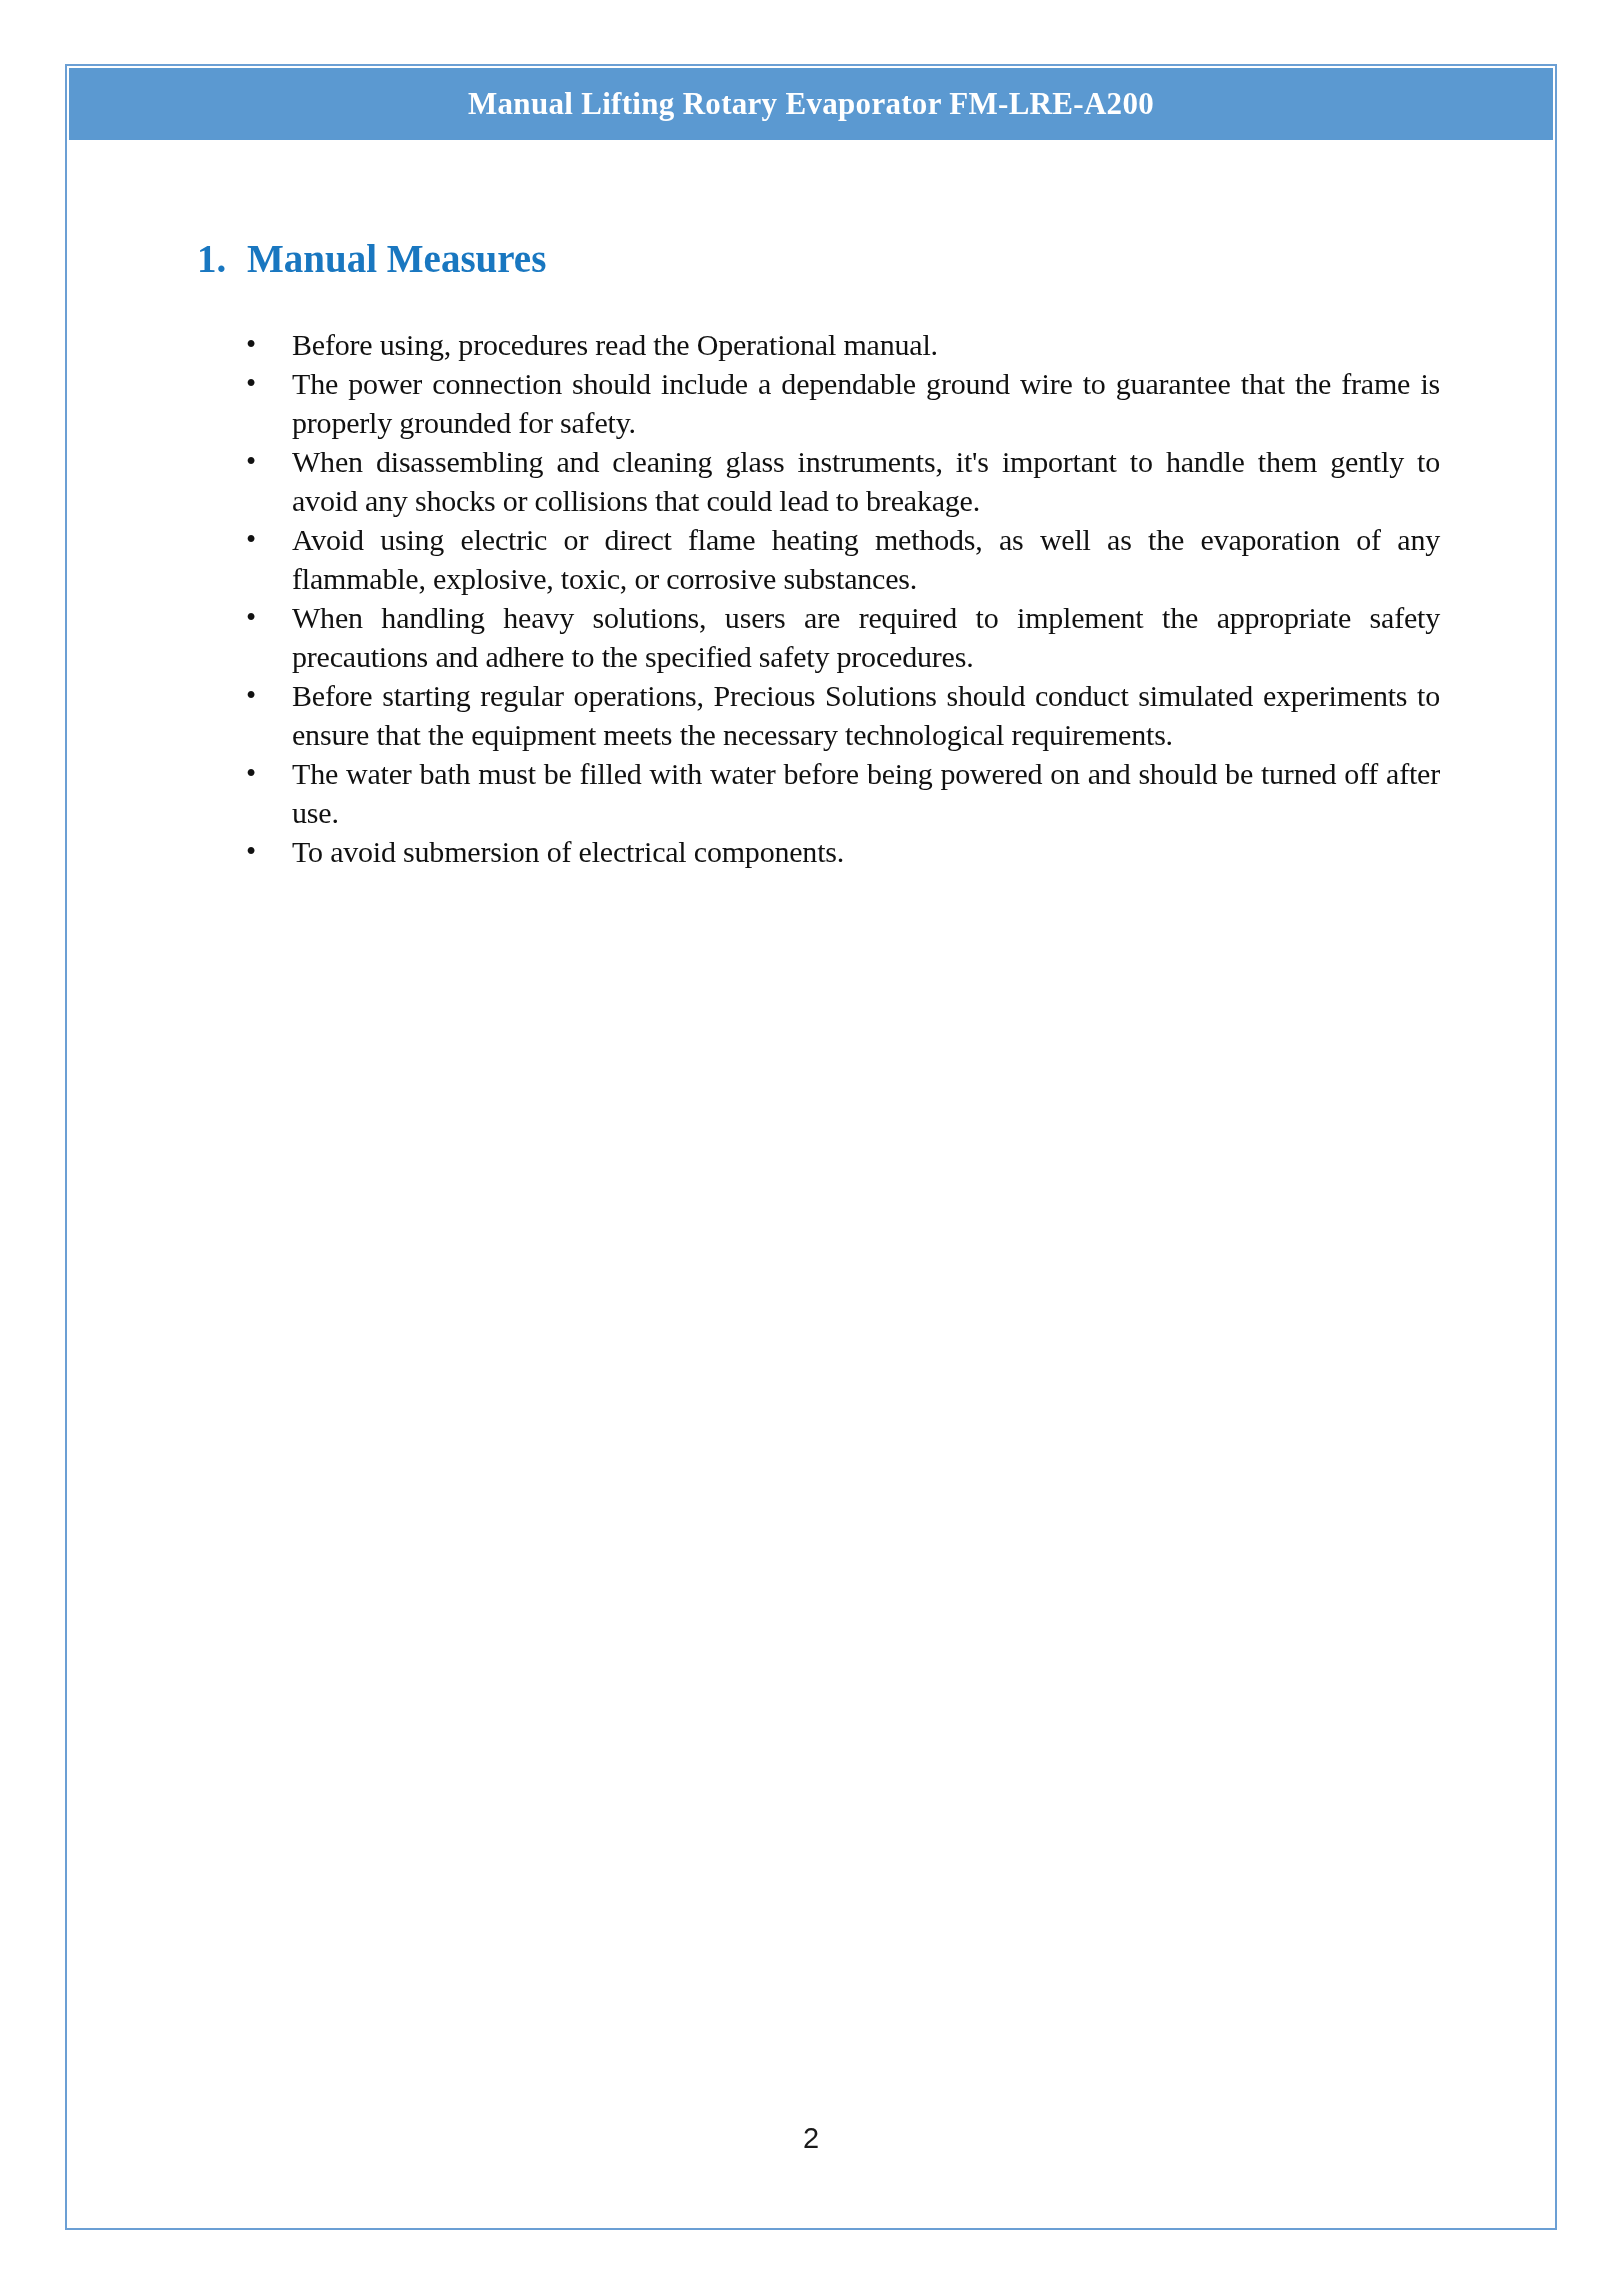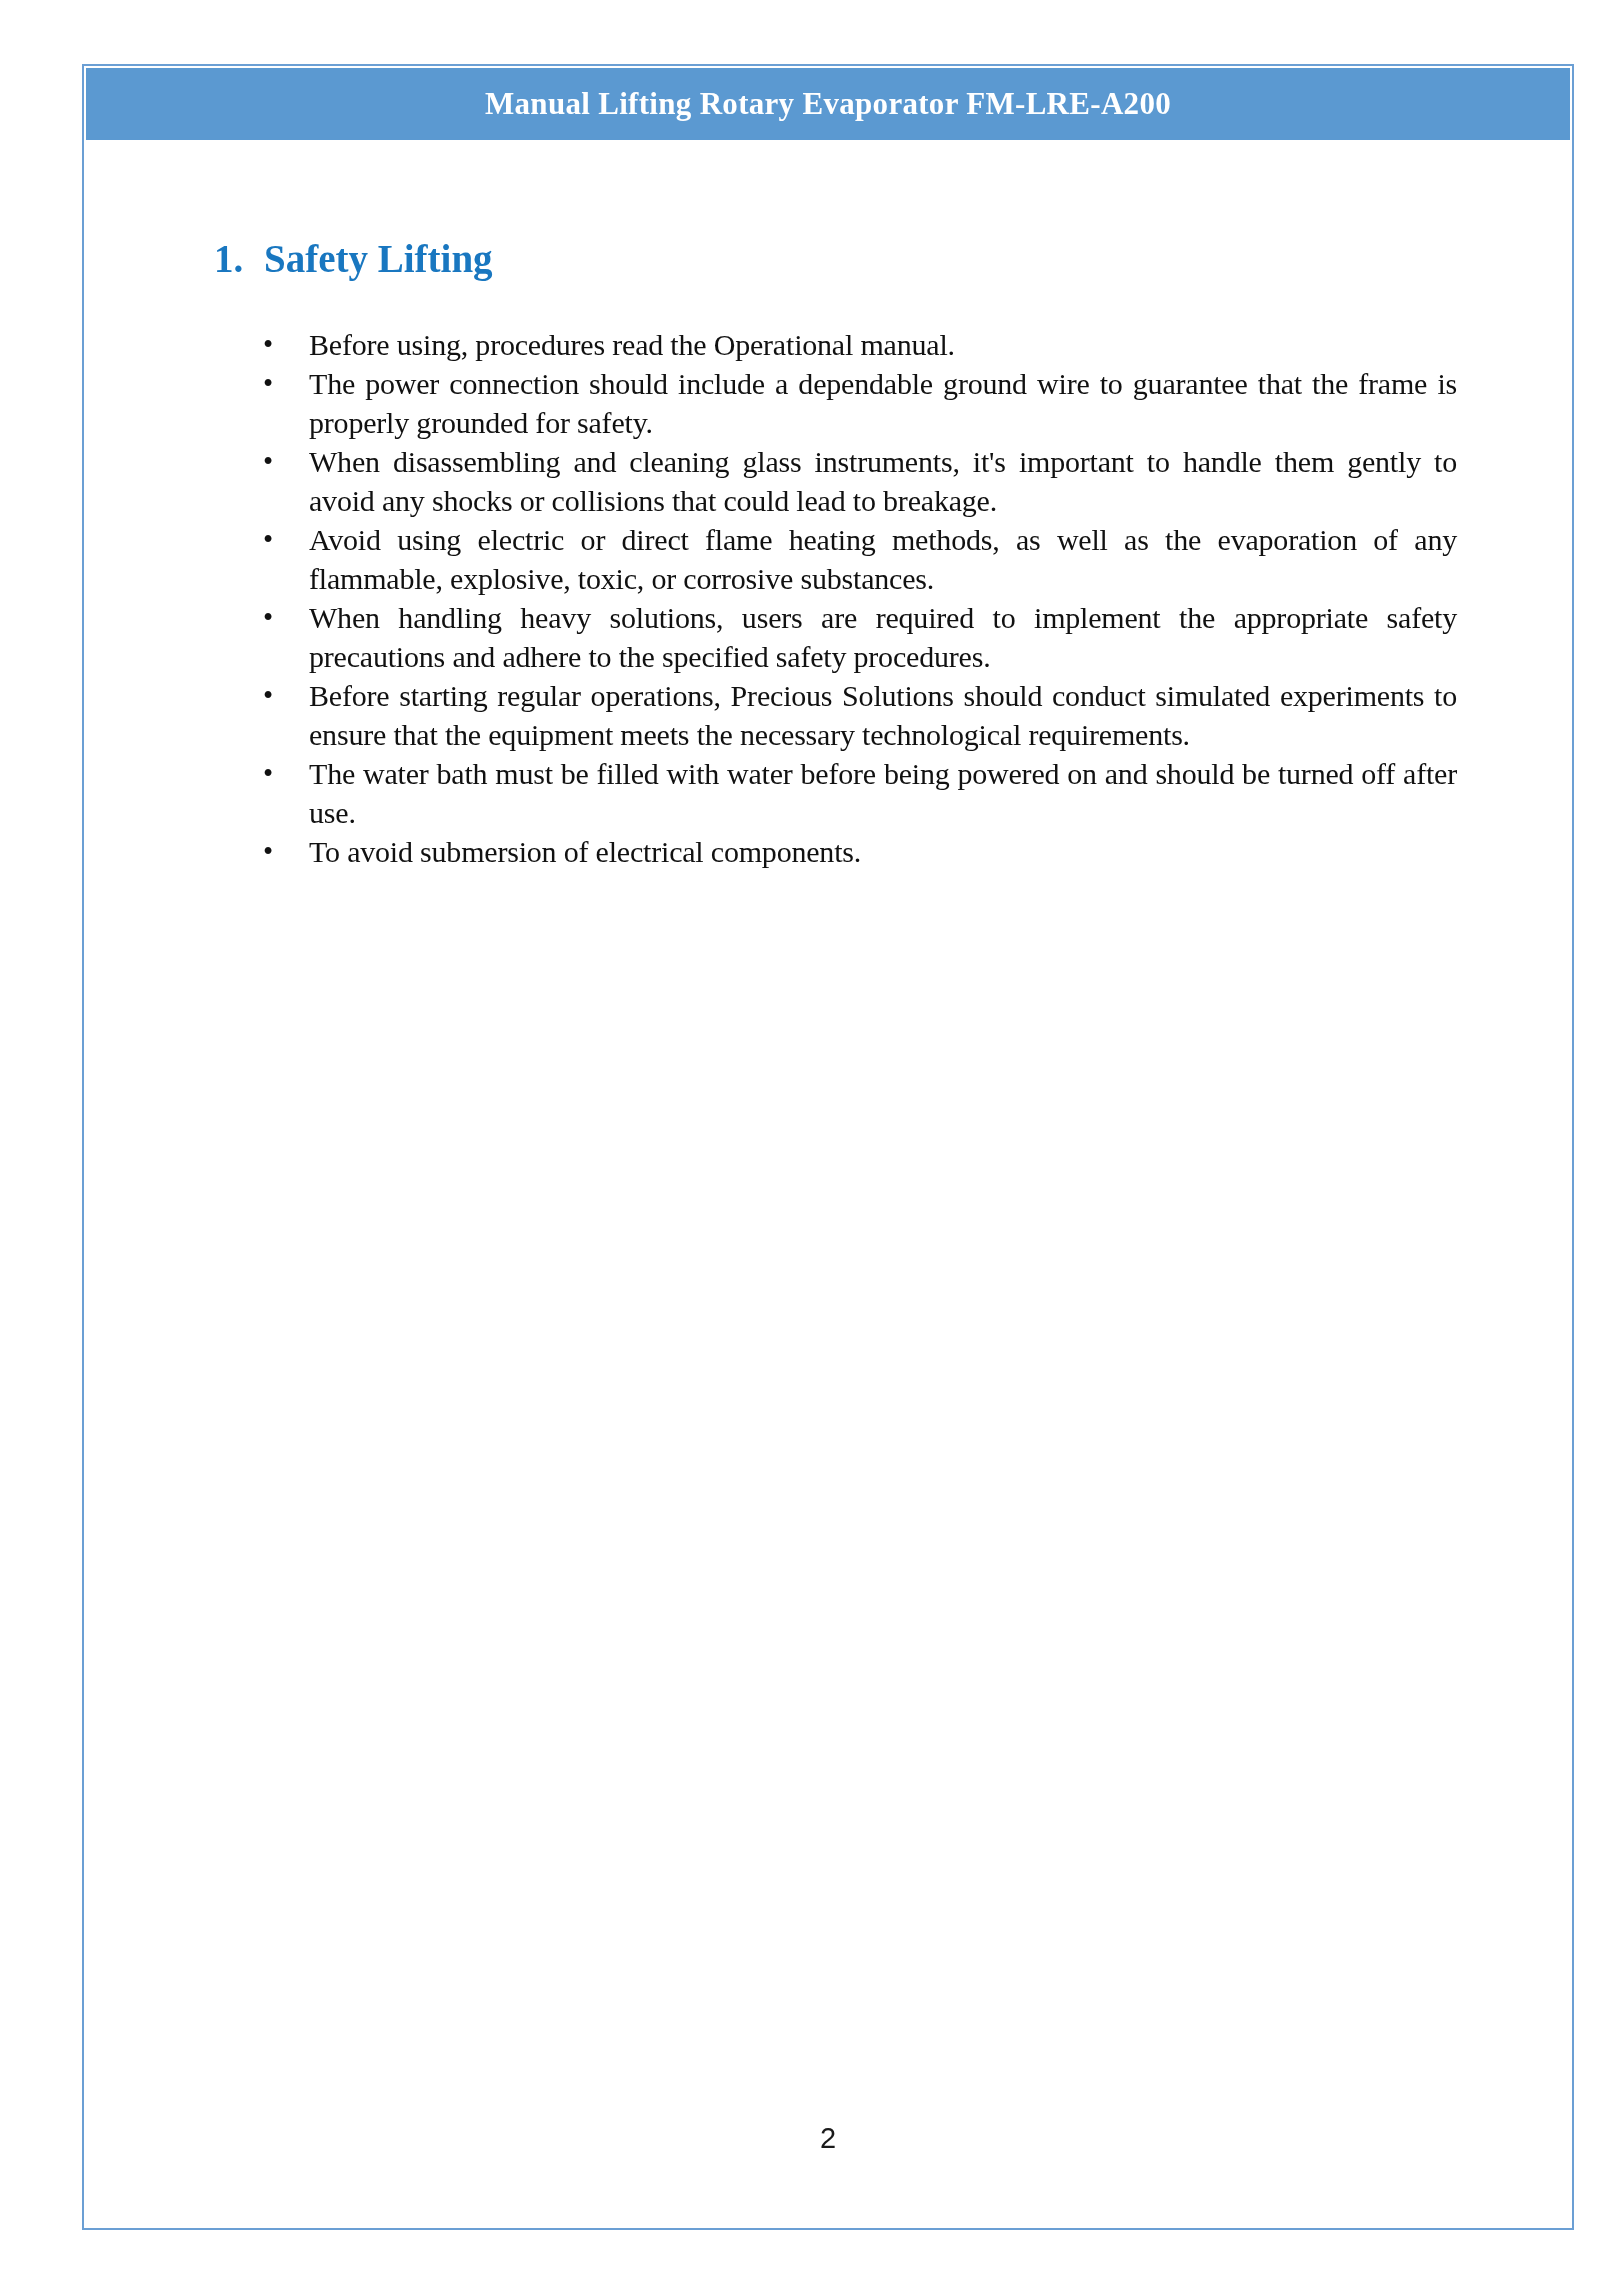--- a/index.html
+++ b/index.html
@@ -11,21 +11,21 @@
     position: relative;
     width: 1623px;
     height: 2295px;
     background: #ffffff;
     overflow: hidden;
     font-family: "Liberation Serif", serif;
     color: #111111;
   }
   .page-frame {
     position: absolute;
-    left: 82px;
+    left: 65px;
     top: 64px;
     width: 1492px;
     height: 2166px;
     box-sizing: border-box;
     border: 2.6px solid #6b9fd4;
     background: #ffffff;
   }
   .banner {
     margin: 2px;
     height: 72px;
@@ -106,21 +106,21 @@
   <div class="page-frame">
 
     <header class="banner">
       <span class="banner-title">Manual Lifting Rotary Evaporator FM-LRE-A200</span>
     </header>
 
     <div class="content">
 
       <h1 class="section-heading">
         <span class="section-number">1.</span>
-        <span class="section-title">Safety Lifting</span>
+        <span class="section-title">Manual Measures</span>
       </h1>
 
       <ul class="bullet-list">
         <li class="bullet-item">
           <span class="bullet-marker">•</span>
           <span class="bullet-text">Before using, procedures read the Operational manual.</span>
         </li>
         <li class="bullet-item">
           <span class="bullet-marker">•</span>
           <span class="bullet-text">The power connection should include a dependable ground wire to guarantee that the frame is properly grounded for safety.</span>

